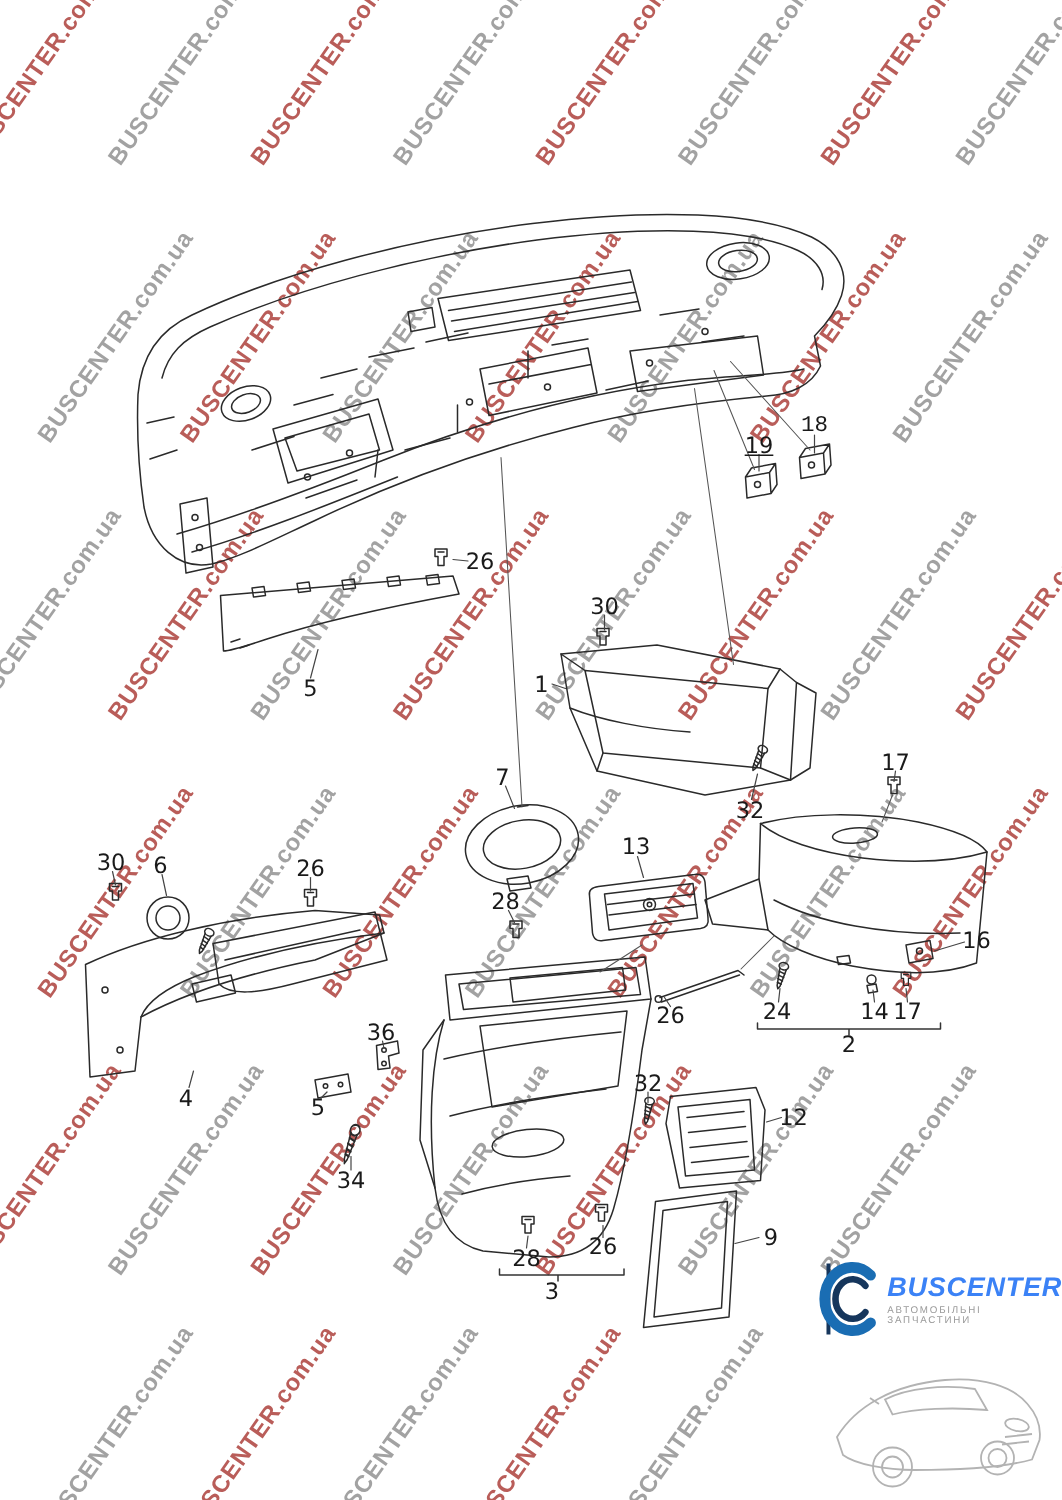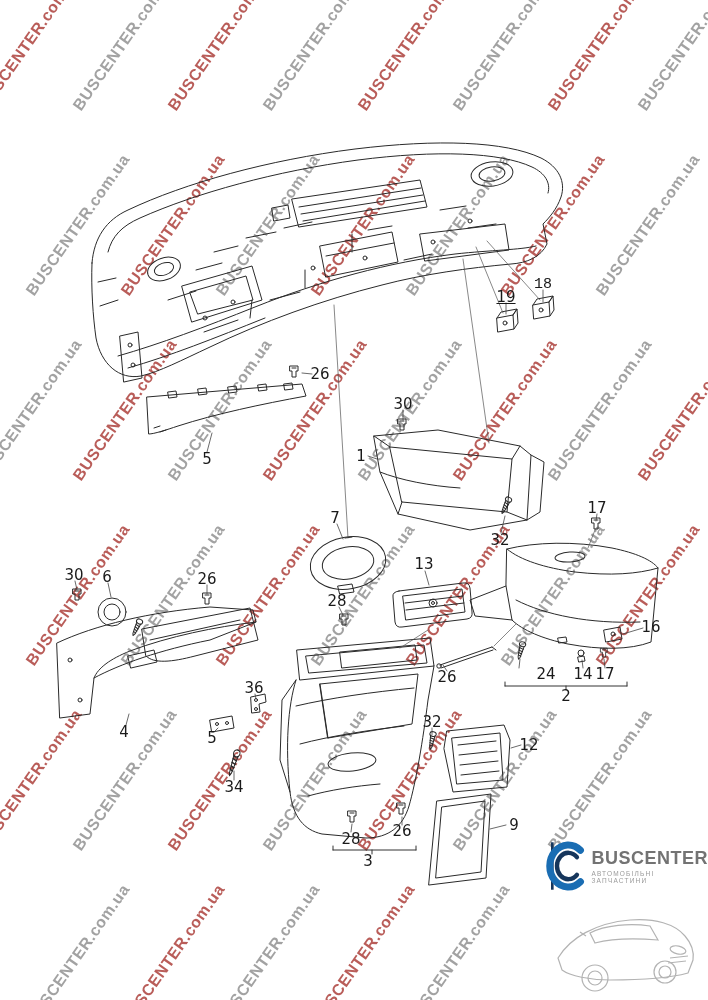--- a/index.html
+++ b/index.html
@@ -288,21 +288,21 @@
       <div class="part-label" style="left: 500px; top: 540px;">32</div>
       <div class="part-label" style="left: 335px; top: 518px;">7</div>
       <div class="part-label" style="left: 597px; top: 508px;">17</div>
       <div class="part-label" style="left: 424px; top: 564px;">13</div>
       <div class="part-label" style="left: 74px; top: 575px;">30</div>
       <div class="part-label" style="left: 107px; top: 577px;">6</div>
       <div class="part-label" style="left: 207px; top: 579px;">26</div>
       <div class="part-label" style="left: 337px; top: 601px;">28</div>
       <div class="part-label" style="left: 651px; top: 627px;">16</div>
       <div class="part-label" style="left: 447px; top: 677px;">26</div>
-      <div class="part-label" style="left: 518px; top: 674px; margin-left: 28px;">24</div>
+      <div class="part-label" style="left: 518px; top: 674px;">24</div>
       <div class="part-label" style="left: 583px; top: 674px;">14</div>
       <div class="part-label" style="left: 605px; top: 674px;">17</div>
       <div class="part-label" style="left: 566px; top: 696px;">2</div>
       <div class="part-label" style="left: 254px; top: 688px;">36</div>
       <div class="part-label" style="left: 212px; top: 738px;">5</div>
       <div class="part-label" style="left: 234px; top: 787px;">34</div>
       <div class="part-label" style="left: 432px; top: 722px;">32</div>
       <div class="part-label" style="left: 529px; top: 745px;">12</div>
       <div class="part-label" style="left: 124px; top: 732px;">4</div>
       <div class="part-label" style="left: 514px; top: 825px;">9</div>
@@ -312,21 +312,21 @@
     </div>
 
   <div class="logo">
     <div class="logo-row">
       <svg class="logo-mark" width="54" height="60" viewBox="0 0 54 60" fill="none">
         <line x1="14" y1="3" x2="14" y2="57" stroke-width="3" stroke="#16365c"></line>
         <path d="M46,12 A21,24 0 1 0 46,48" stroke-width="8" stroke-linecap="round" stroke="#1a6db3"></path>
         <path d="M42,20 A13,15 0 1 0 42,40" stroke-width="5" stroke-linecap="round" stroke="#16365c"></path>
       </svg>
       <div class="logo-text">
-        <div class="brand" style="color: #737373;"><span>BUS</span><span>CENTER</span></div>
+        <div class="brand" style="color: #3b82f6; font-style: italic;"><span>BUS</span><span>CENTER</span></div>
         <div class="tagline" style="color: rgb(154, 154, 154);">АВТОМОБІЛЬНІ ЗАПЧАСТИНИ</div>
       </div>
     </div>
     <svg class="car-sketch" width="150" height="100" viewBox="0 0 150 100" fill="none" stroke-width="1.2">
       <g stroke="#b3b3b3">
         <path d="M8,60 C20,40 45,25 80,22 C105,20 125,26 135,38 C142,46 144,55 143,62 L138,75 C120,80 90,82 60,82 C40,82 20,78 12,72 Z"></path>
         <path d="M40,35 C55,27 80,25 100,28 L108,42 C85,40 60,41 45,45 Z"></path>
         <circle cx="45" cy="80" r="13"></circle>
           <circle cx="45" cy="80" r="7"></circle>
         <circle cx="115" cy="74" r="11"></circle>

